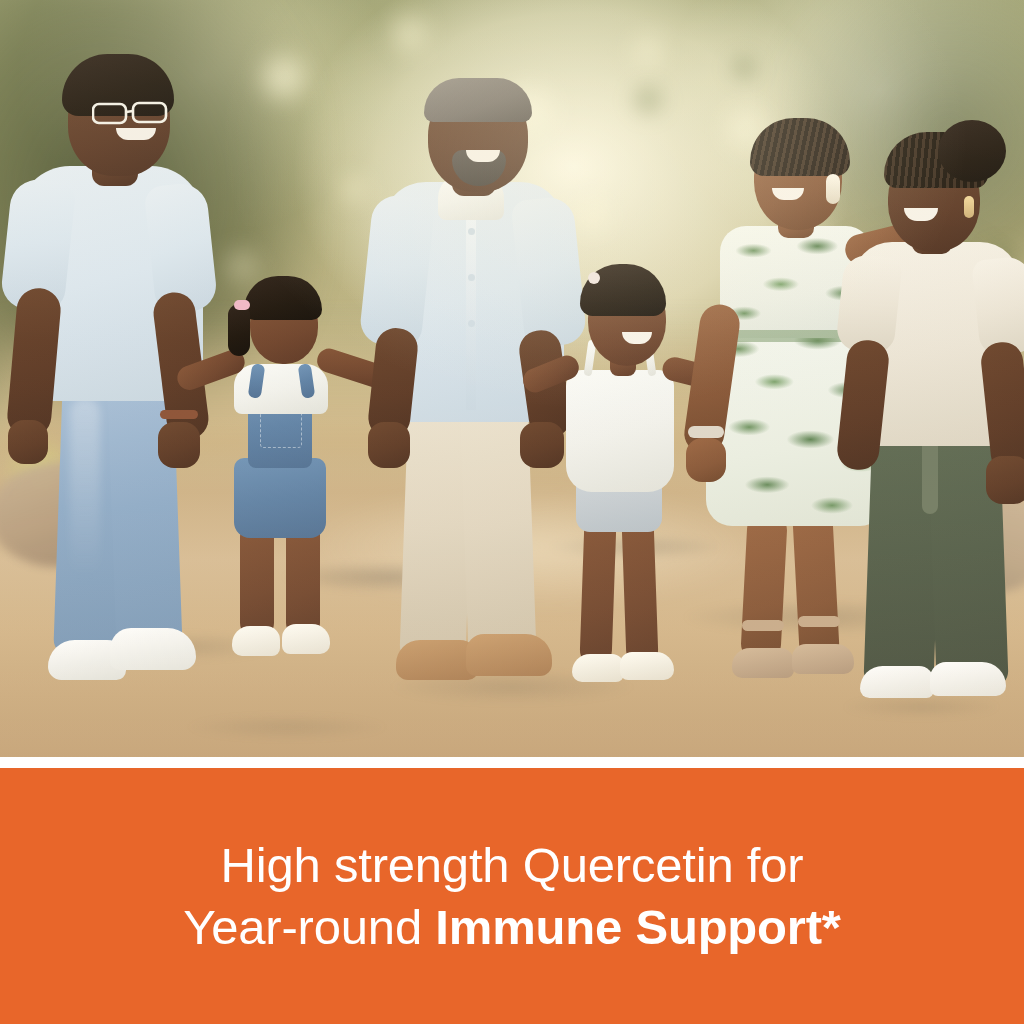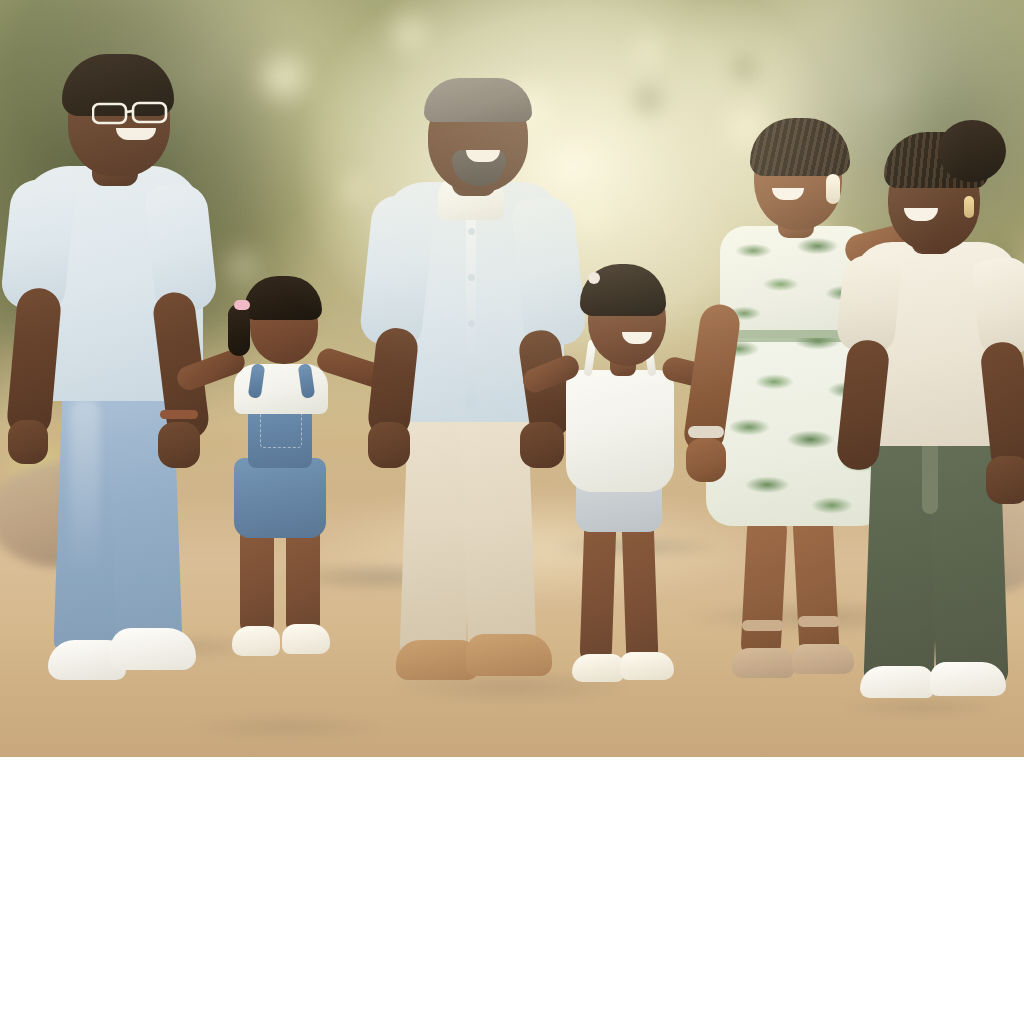--- a/index.html
+++ b/index.html
@@ -402,14 +402,18 @@
     </div>
 
     <div style="position:absolute; inset:0; pointer-events:none;
                 background:
                   radial-gradient(ellipse 520px 380px at 58% 18%, rgba(255,246,214,0.30), rgba(255,246,214,0) 72%),
                   linear-gradient(180deg, rgba(255,244,206,0.14) 0%, rgba(255,240,200,0.04) 45%, rgba(255,230,180,0.10) 100%);"></div>
   </div>
 
   <div style="position:absolute; left:0; top:757px; width:1024px; height:11px; background:#ffffff;"></div>
 
+  <div class="banner">
+    <div class="banner-line banner-line-1">High strength Quercetin for</div>
+    <div class="banner-line banner-line-2"><span>Year-round </span><span class="emph">Immune Support</span><span class="asterisk">*</span></div>
+  </div>
 
 </div>
 
 </body></html>

